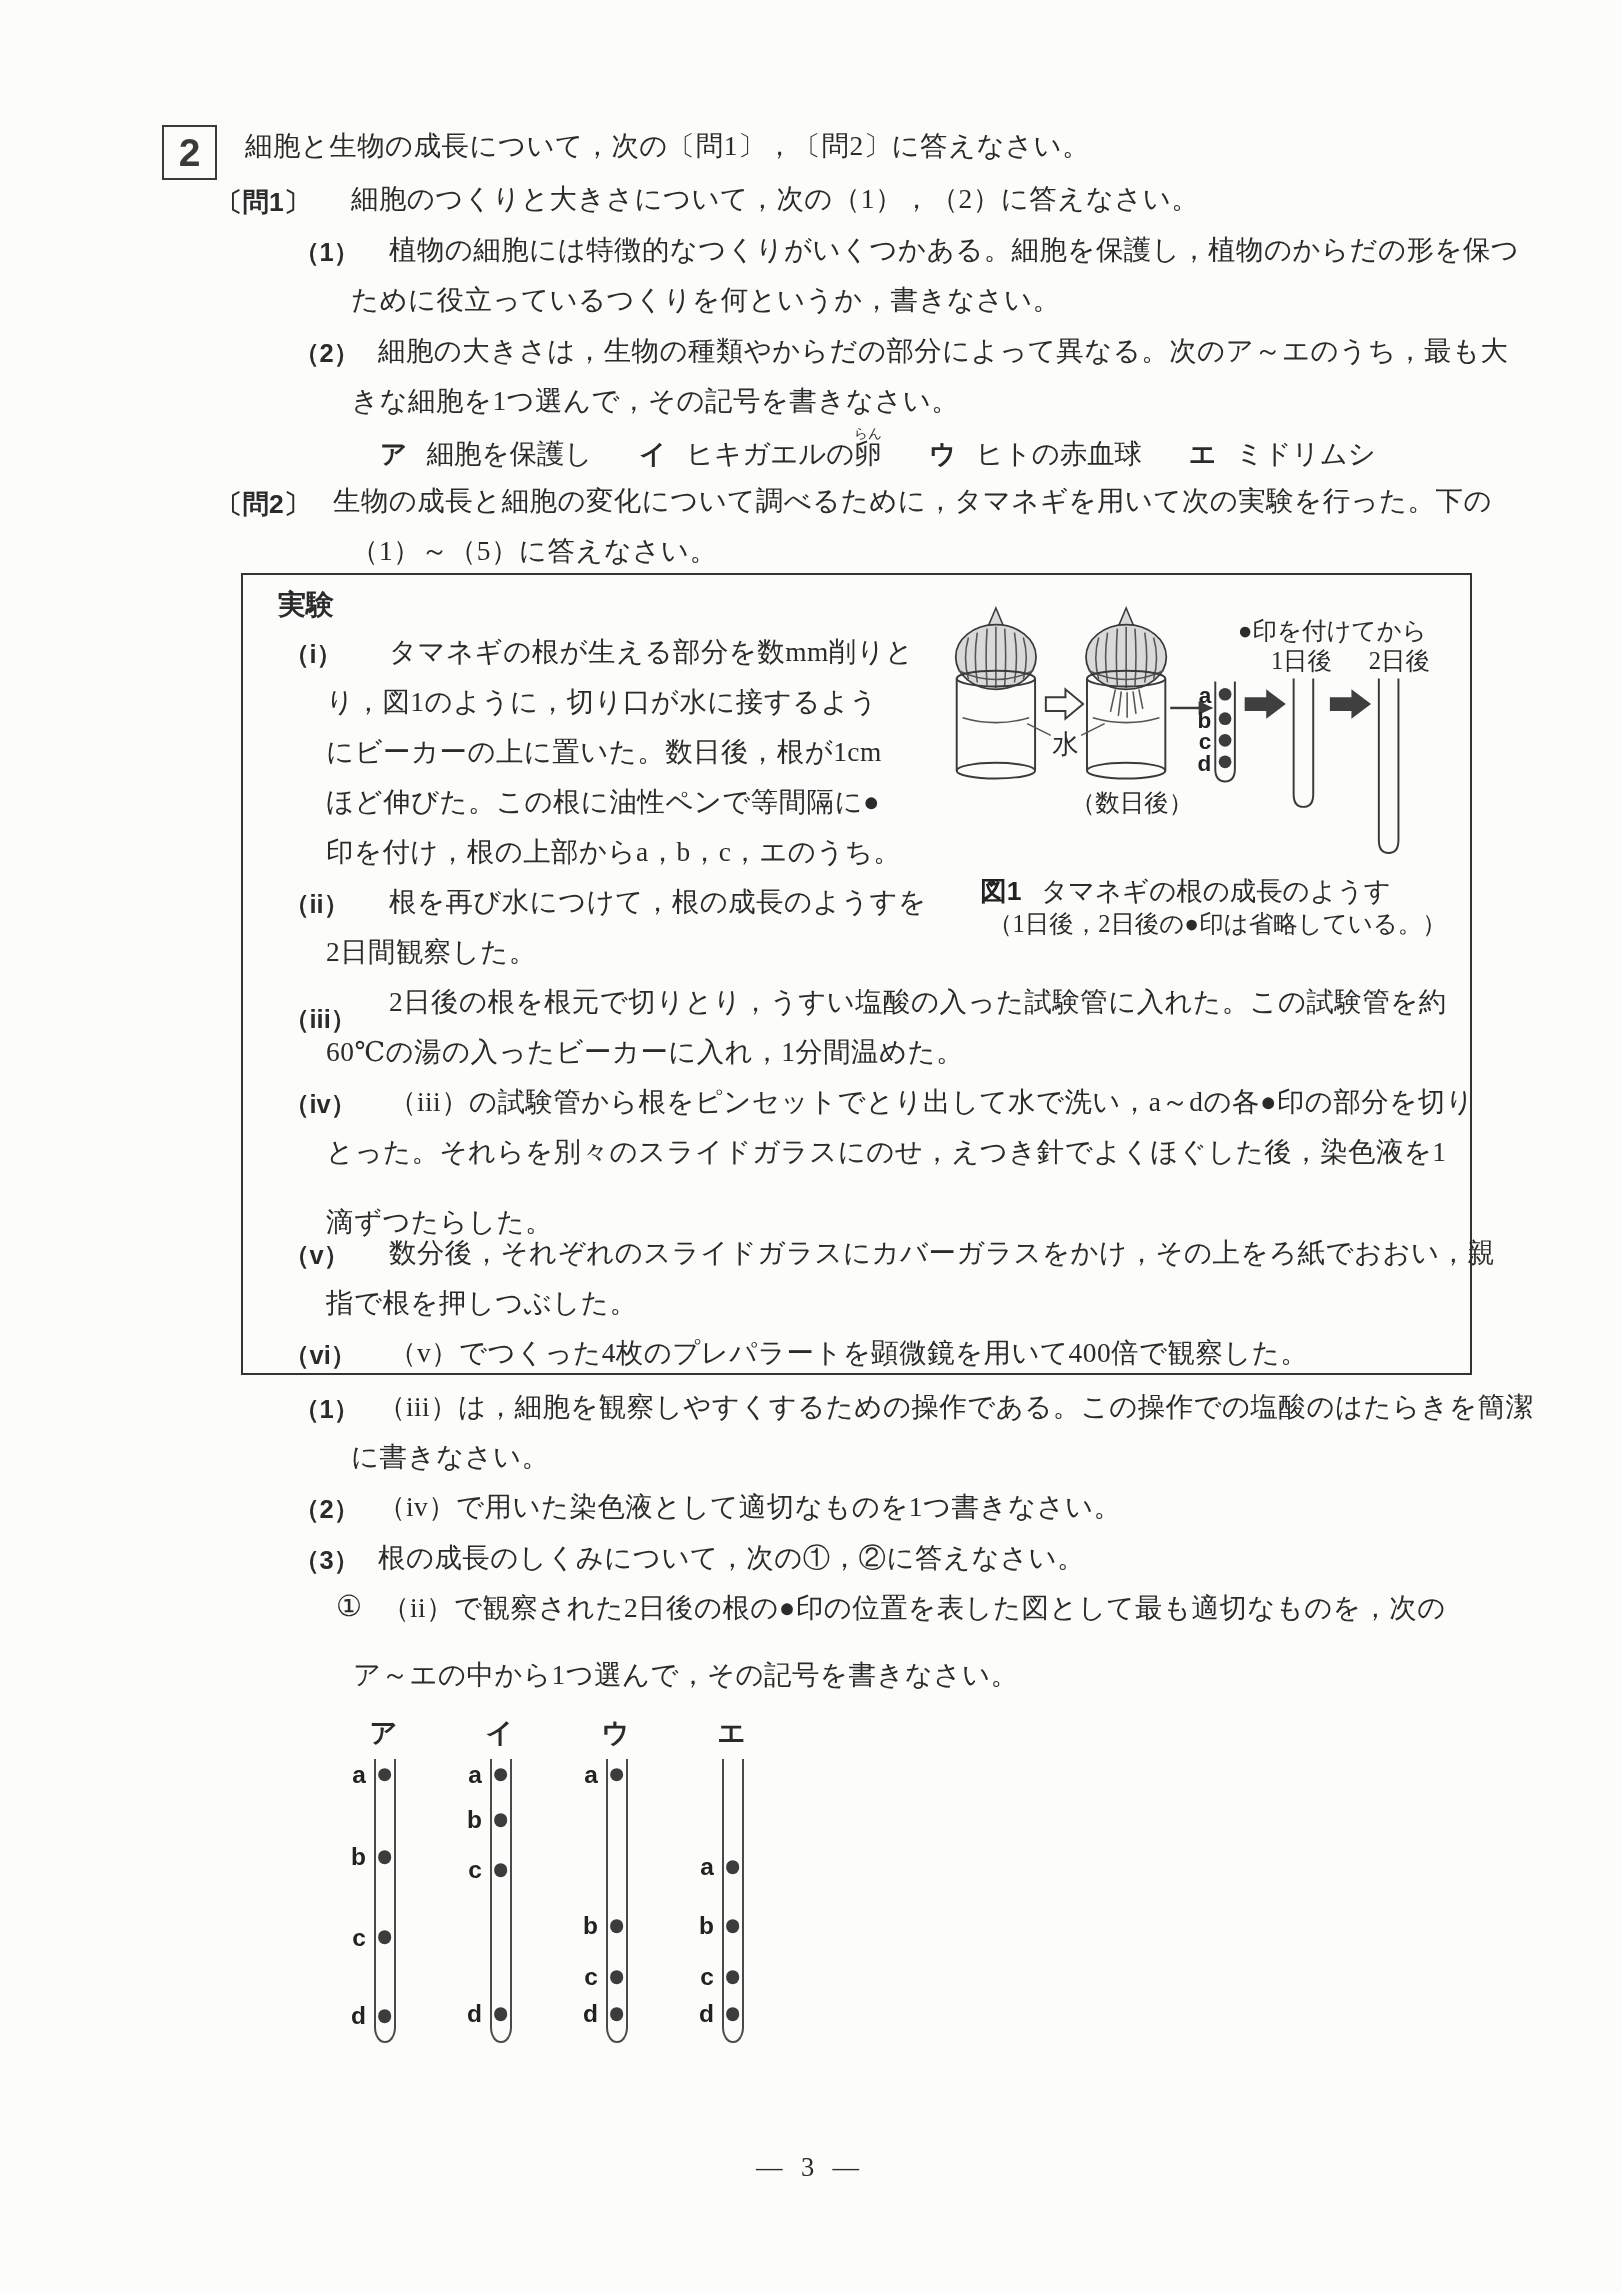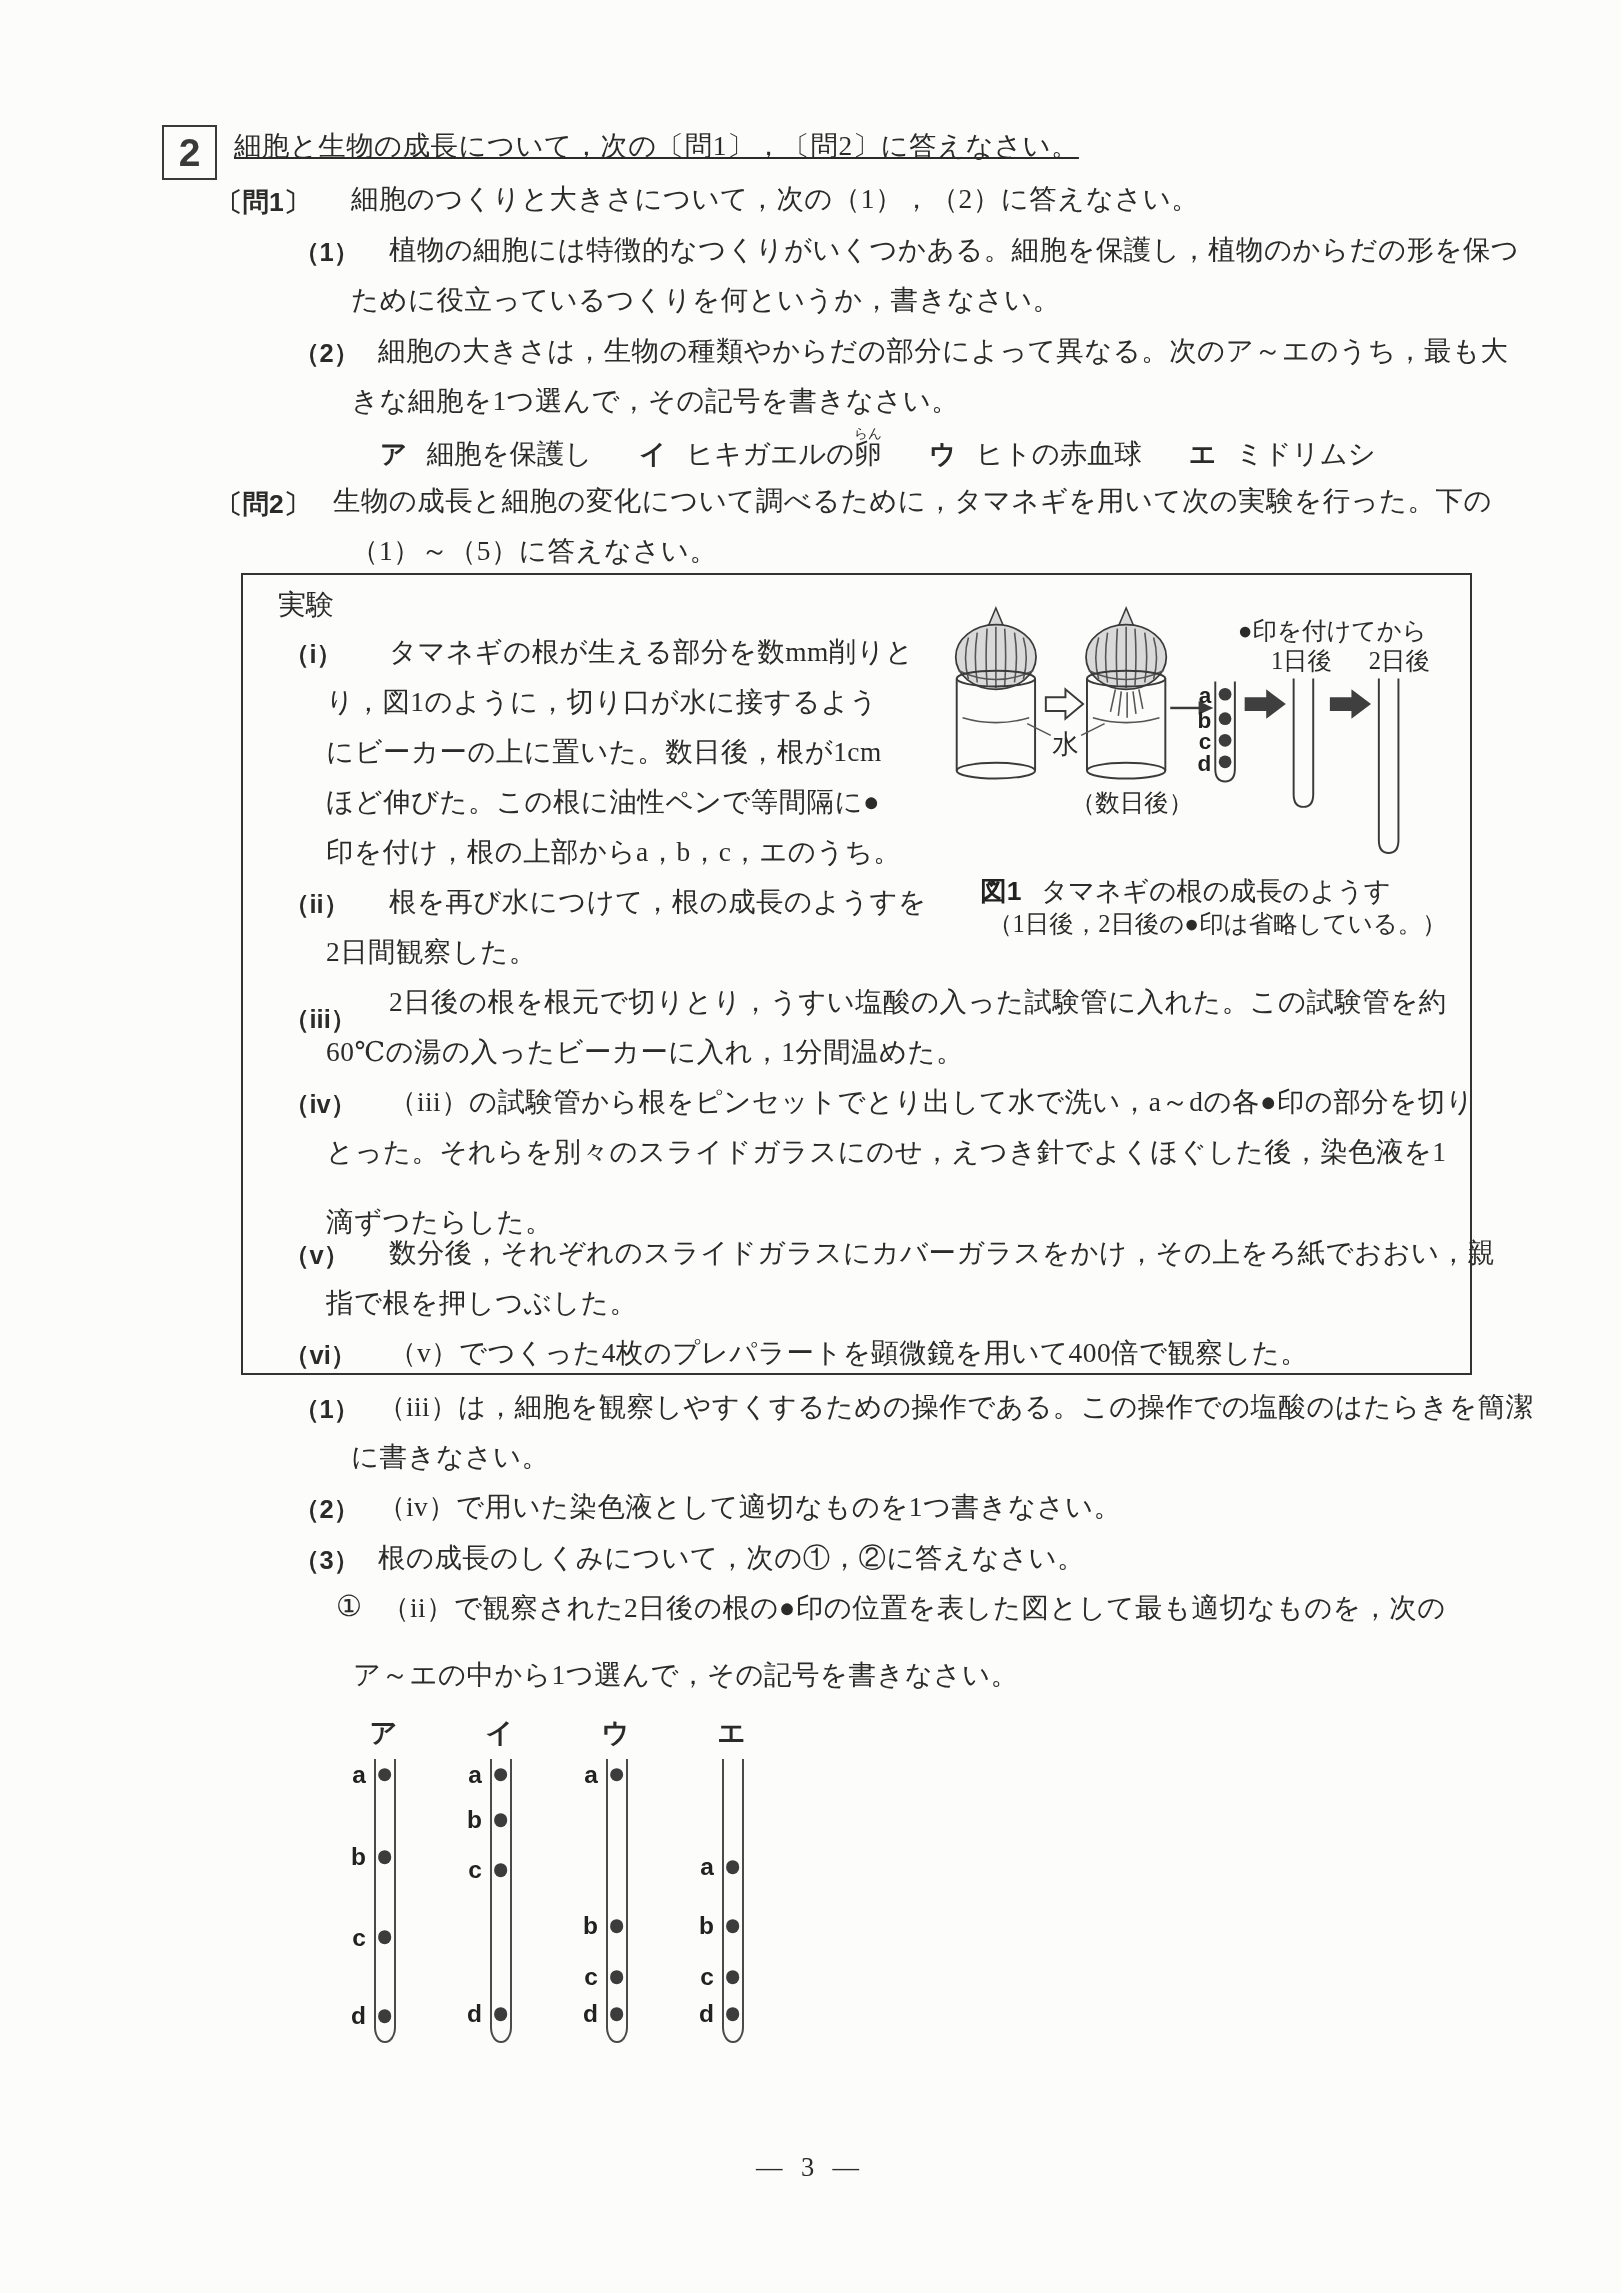--- a/index.html
+++ b/index.html
@@ -29,21 +29,21 @@
     display:flex; align-items:center; justify-content:center;
     font-family:"Liberation Sans","DejaVu Sans",sans-serif;
     font-weight:bold; font-size:39px; color:#3a3a3a;
   }
   .exp-box {
     left:241px; top:573px; width:1227px; height:798px;
     border:2px solid #333;
   }
   .exp-title {
     font-family:"Liberation Sans","DejaVu Sans",sans-serif;
-    font-weight:normal; font-size:28px;
+    font-weight:bold; font-size:28px;
   }
   .choices-row { left:380px; top:427px; display:flex; align-items:flex-end; gap:47px; }
   .choice { display:flex; align-items:flex-end; gap:19.6px; }
   .c-label {
     font-family:"Liberation Sans","DejaVu Sans",sans-serif;
     font-weight:bold; font-size:26.5px; line-height:35px;
   }
   .c-text { font-size:27.4px; line-height:35px; }
   ruby rt { font-size:13.7px; letter-spacing:0; }
   .fig { left:943px; top:606px; width:524px; height:343px; }
@@ -77,21 +77,21 @@
   .page-num { left:0; top:2152px; width:1621px; text-align:center; font-size:26.5px; letter-spacing:5.9px; }
 </style>
 </head>
 <body>
 
 <div class="page">
 
   <div class="abs sec-num-box">
     <span>2</span>
   </div>
-  <div class="abs line" style="left:234px; top:129px;text-decoration:underline;">細胞と生物の成長について，次の〔問1〕，〔問2〕に答えなさい。</div>
+  <div class="abs line" style="left:245px; top:129px;">細胞と生物の成長について，次の〔問1〕，〔問2〕に答えなさい。</div>
 
   <div class="abs qlabel" style="left:216px; top:184px;">〔問1〕</div>
   <div class="abs line" style="left:351px; top:182px;">細胞のつくりと大きさについて，次の（1），（2）に答えなさい。</div>
 
   <div class="abs marker" style="left:294px; top:235px;">（1）</div>
   <div class="abs line" style="left:378px; top:233px;margin-left:11px;">植物の細胞には特徴的なつくりがいくつかある。細胞を保護し，植物のからだの形を保つ</div>
   <div class="abs line" style="left:351px; top:283px;">ために役立っているつくりを何というか，書きなさい。</div>
 
   <div class="abs marker" style="left:294px; top:336px;">（2）</div>
   <div class="abs line" style="left:378px; top:334px;">細胞の大きさは，生物の種類やからだの部分によって異なる。次のア～エのうち，最も大</div>

